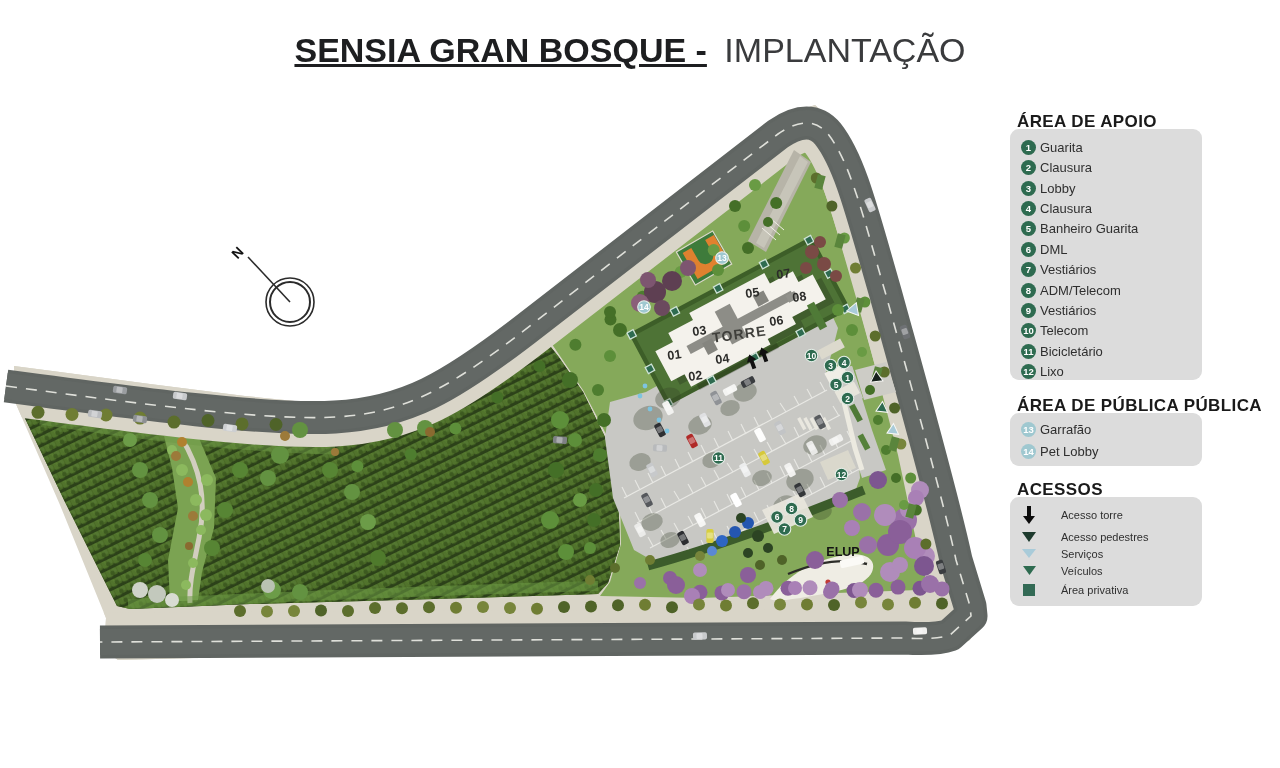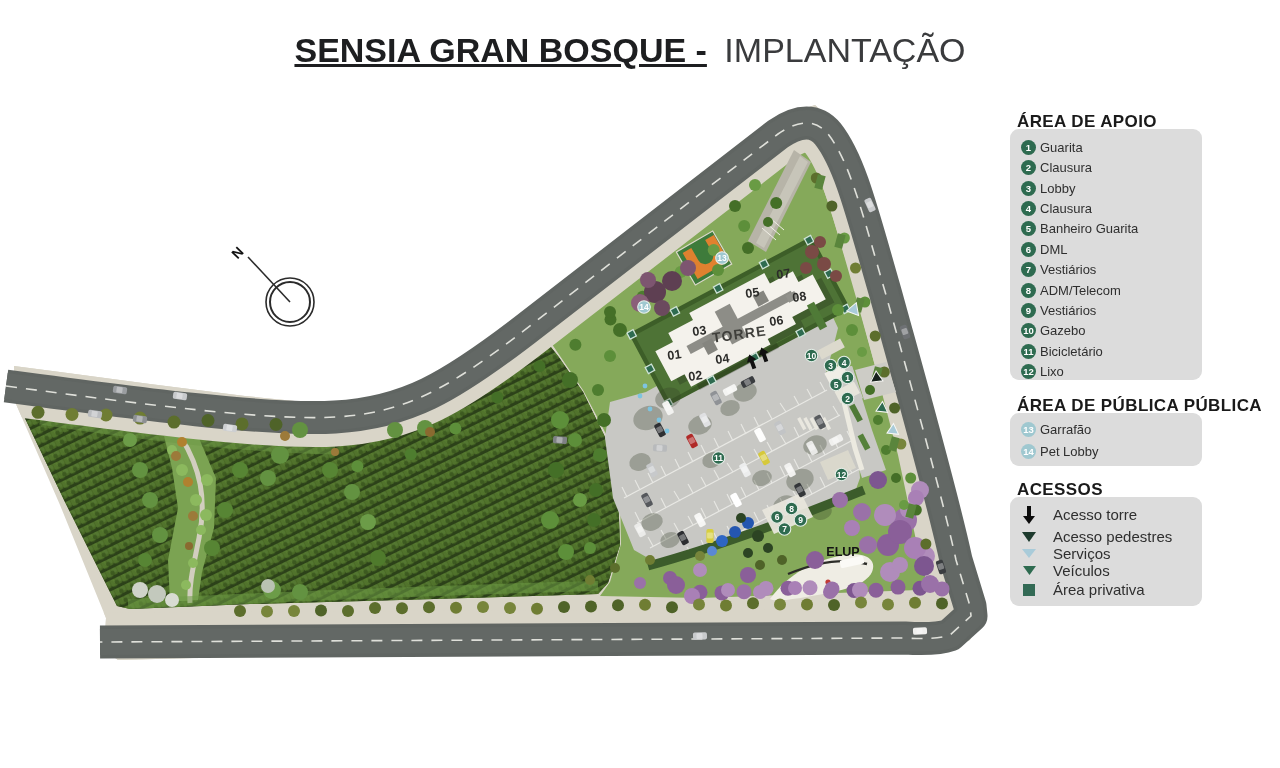--- a/index.html
+++ b/index.html
@@ -10,21 +10,21 @@
 .title b{font-weight:bold;text-decoration:underline;}
 .title span{font-weight:normal;color:#3a3b3d;margin-left:8px;}
 .h{position:absolute;left:1017px;font-size:17px;font-weight:bold;color:#1a1a1a;letter-spacing:0.4px;white-space:nowrap;}
 .box{position:absolute;left:1010px;width:192px;background:#dcdcdc;border-radius:9px;}
 .li{position:absolute;left:11px;height:20px;display:flex;align-items:center;white-space:nowrap;}
 .nc{width:15px;height:15px;border-radius:50%;background:#2e6b50;color:#fff;font-size:9.5px;font-weight:bold;
 display:inline-flex;align-items:center;justify-content:center;}
 .nc.b{background:#9fc8d0;}
 .lt{margin-left:4px;font-size:13px;color:#2f2f2f;}
 .ic{width:16px;display:inline-flex;align-items:center;justify-content:center;}
-.lt2{margin-left:16px;font-size:15px;color:#2f2f2f;}
+.lt2{margin-left:24px;font-size:11px;color:#2f2f2f;}
 </style></head>
 <body>
 <div id="stage">
 <div id="map"><svg width="1280" height="768" viewBox="0 0 1280 768" font-family="Liberation Sans, sans-serif">
 <defs>
 <pattern id="forest" width="12" height="10" patternUnits="userSpaceOnUse" patternTransform="rotate(-26)">
 <rect width="12" height="10" fill="#2c4119"></rect>
 <circle cx="3" cy="3.4" r="4" fill="#4e7029"></circle>
 <circle cx="2.5" cy="2.8" r="2.7" fill="#587c30"></circle>
 <circle cx="9" cy="3" r="3.9" fill="#4a6a26"></circle>
@@ -655,21 +655,21 @@
 <div class="li" style="top:151.0px">
         <span class="nc">8</span>
         <span class="lt">ADM/Telecom</span>
       </div>
 <div class="li" style="top:171.3px">
         <span class="nc">9</span>
         <span class="lt">Vestiários</span>
       </div>
 <div class="li" style="top:191.7px">
         <span class="nc">10</span>
-        <span class="lt">Gazebo</span>
+        <span class="lt">Telecom</span>
       </div>
 <div class="li" style="top:212.0px">
         <span class="nc">11</span>
         <span class="lt">Bicicletário</span>
       </div>
 <div class="li" style="top:232.4px">
         <span class="nc">12</span>
         <span class="lt">Lixo</span>
       </div>
     </div>

